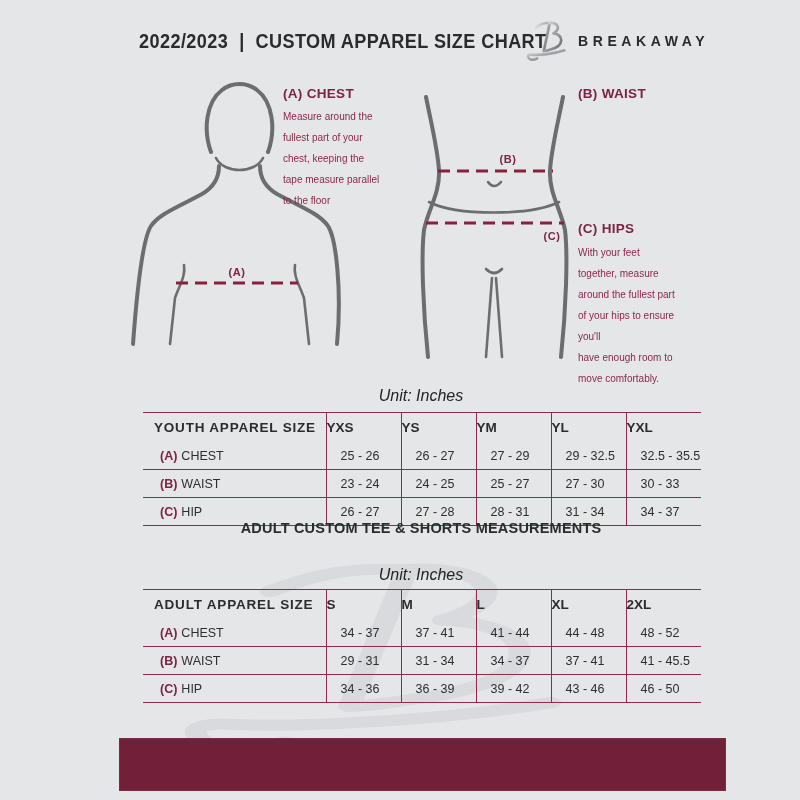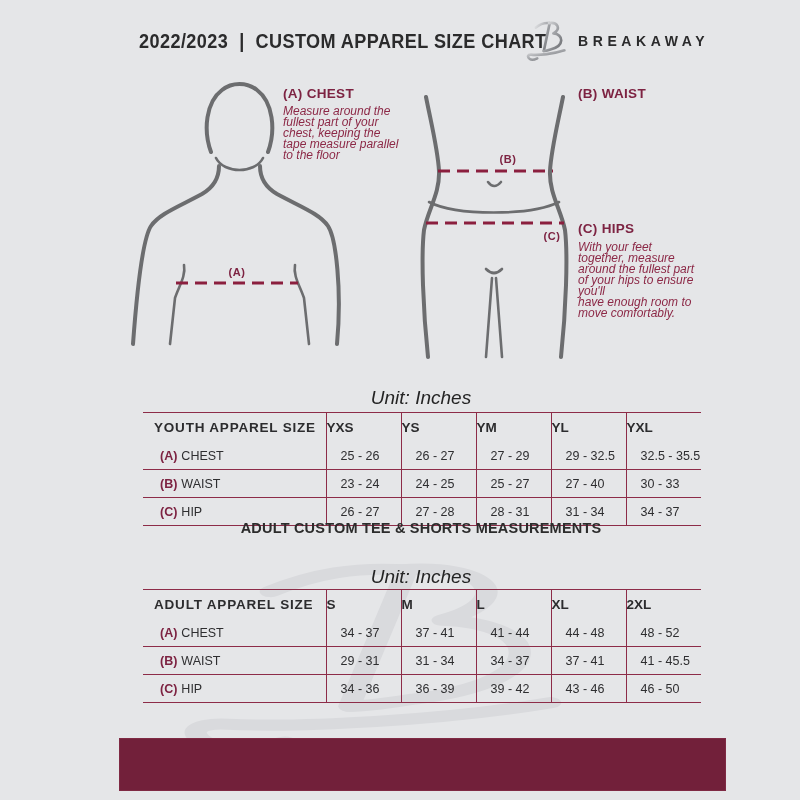--- a/index.html
+++ b/index.html
@@ -18,28 +18,28 @@
   .fig{position:absolute;}
   .fig path{fill:none;stroke:#6c6d6f;stroke-linecap:round;}
   .fig .outline{stroke-width:4px;}
   .fig .thin{stroke-width:2.6px;}
   .fig .dash{stroke:#8b1f3e;stroke-width:3px;stroke-dasharray:12 7;stroke-linecap:butt;}
   .fig text{font-family:"Liberation Sans",sans-serif;font-size:11px;font-weight:700;
             fill:#7d2342;letter-spacing:.5px;}
 
   .guide-h{position:absolute;font-size:13.5px;font-weight:700;color:#7d2342;
            letter-spacing:.3px;white-space:nowrap;}
-  .guide-p{position:absolute;font-size:12px;font-style:italic;color:#8c2846;
-           line-height:11px;white-space:pre-line;}
+  .guide-p{position:absolute;font-size:10px;color:#8c2846;
+           line-height:21px;white-space:pre-line;}
 
   
   .sec-title{position:absolute;left:85px;width:630px;text-align:center;
              font-size:14.5px;font-weight:700;color:#2c2c2c;letter-spacing:.2px;}
   .sec-unit{position:absolute;left:85px;width:630px;text-align:center;
-            font-size:19px;font-style:italic;color:#242424;}
+            font-size:16px;font-style:italic;color:#242424;}
 
   
   table.size-table{position:absolute;left:122px;width:558px;border-collapse:collapse;
                    table-layout:fixed;}
   table.size-table{border-top:1.5px solid #8d2c48;border-bottom:1.5px solid #8d2c48;}
   table.size-table tr{border-bottom:1.5px solid #8d2c48;}
   table.size-table tr:last-child{border-bottom:none;}
   table.size-table th,table.size-table td{border-left:1.5px solid #8d2c48;
         padding:0;text-align:left;vertical-align:middle;}
   table.size-table th:first-child,table.size-table td:first-child{border-left:none;}
@@ -171,21 +171,21 @@
         <td>26 - 27</td>
         <td>27 - 29</td>
         <td>29 - 32.5</td>
         <td>32.5 - 35.5</td>
       </tr>
       <tr>
         <td class="lbl"><span class="pfx">(B)</span><span class="lab">WAIST</span></td>
         <td>23 - 24</td>
         <td>24 - 25</td>
         <td>25 - 27</td>
-        <td>27 - 40</td>
+        <td>27 - 30</td>
         <td>30 - 33</td>
       </tr>
       <tr>
         <td class="lbl"><span class="pfx">(C)</span><span class="lab">HIP</span></td>
         <td>26 - 27</td>
         <td>27 - 28</td>
         <td>28 - 31</td>
         <td>31 - 34</td>
         <td>34 - 37</td>
       </tr>

